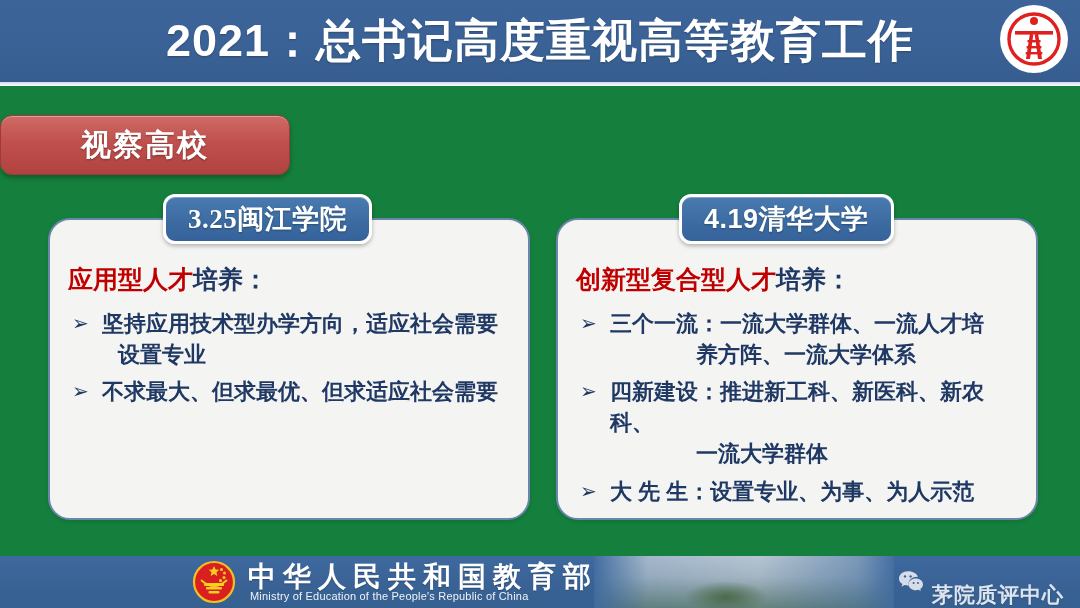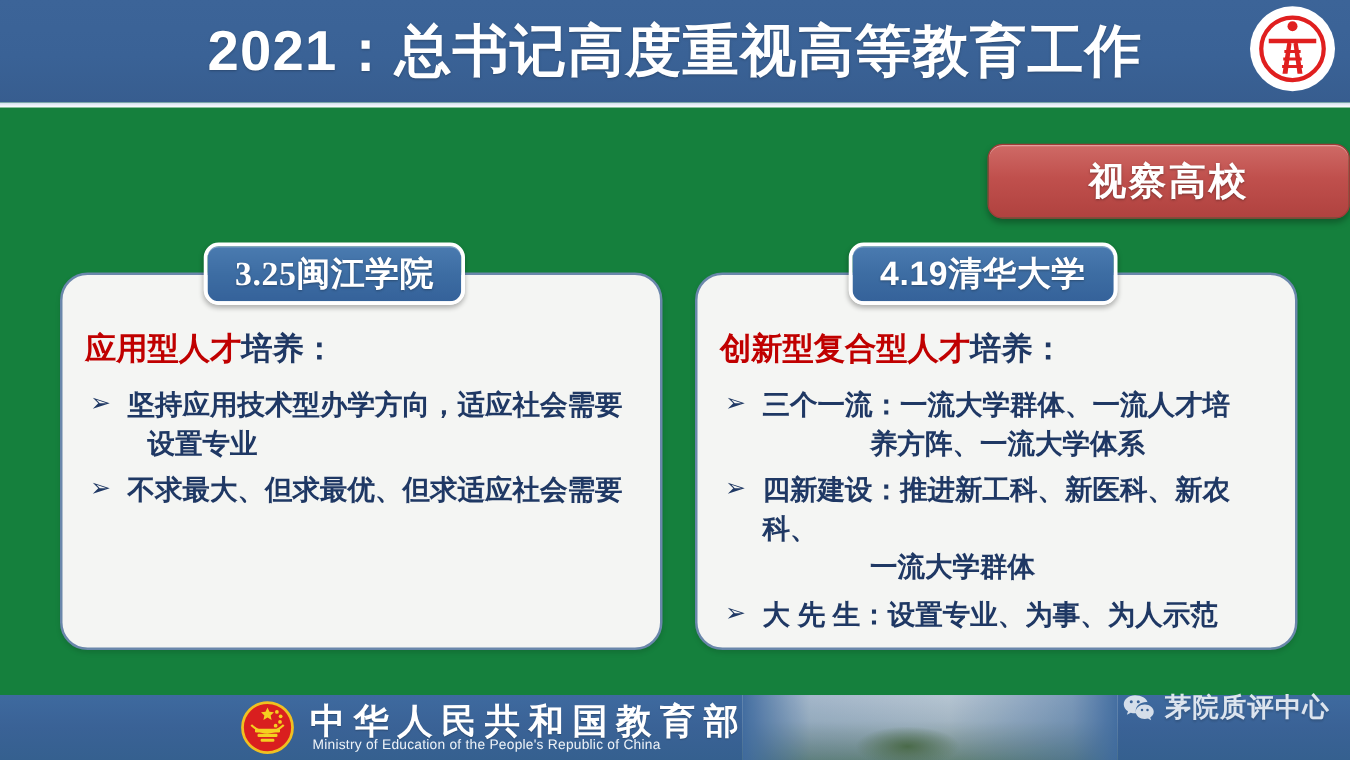--- a/index.html
+++ b/index.html
@@ -34,21 +34,21 @@
   .header-logo{
     position:absolute;right:12px;top:5px;width:68px;height:68px;
     background:#ffffff;border-radius:50%;
     display:flex;align-items:center;justify-content:center;
   }
   .header-logo svg{display:block;}
 
   
   .banner-wrap{
     position:absolute;left:0;top:115px;width:1080px;
-    display:flex;justify-content:flex-end;
+    display:flex;justify-content:flex-start;
   }
   .banner{
     width:288px;height:58px;border-radius:12px;
     background:linear-gradient(180deg,#cf6a66 0%,#c0504d 45%,#b0423f 100%);
     border:1px solid #9e3a37;
     box-shadow:0 3px 5px rgba(0,0,0,.28), inset 0 1px 0 rgba(255,255,255,.35);
     display:flex;align-items:center;justify-content:center;
   }
   .banner-text{
     color:#ffffff;font-size:30px;font-weight:bold;letter-spacing:2px;
@@ -146,20 +146,21 @@
   .watermark{
     position:absolute;right:16px;top:552px;
     display:flex;align-items:center;gap:8px;
     white-space:nowrap;
   }
   .wm-icon{width:26px;height:26px;opacity:.92;}
   .wm-text{
     color:#e9eef5;font-size:21px;font-weight:bold;letter-spacing:1px;
     opacity:.93;
     text-shadow:0 1px 2px rgba(0,0,0,.18);
+    margin-top:29px;
   }
 </style>
 </head>
 <body>
 
 <div class="slide">
 
   <div class="header"></div>
   <div class="header-underline"></div>
   <div class="header-title">2021：总书记高度重视高等教育工作</div>

